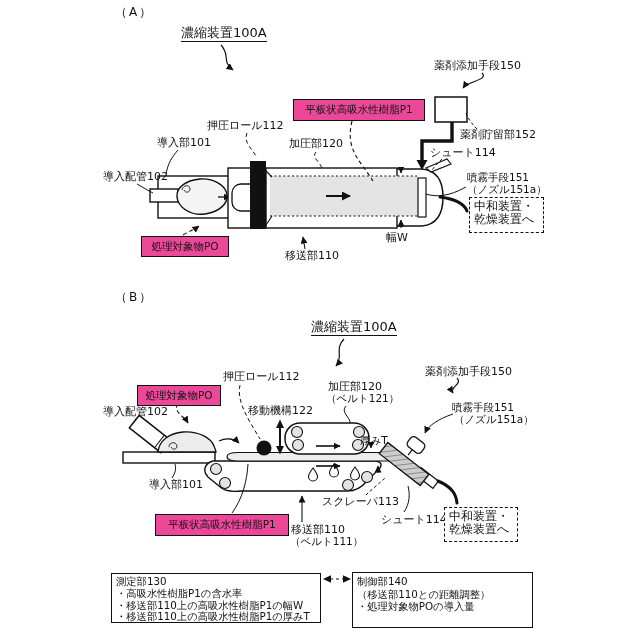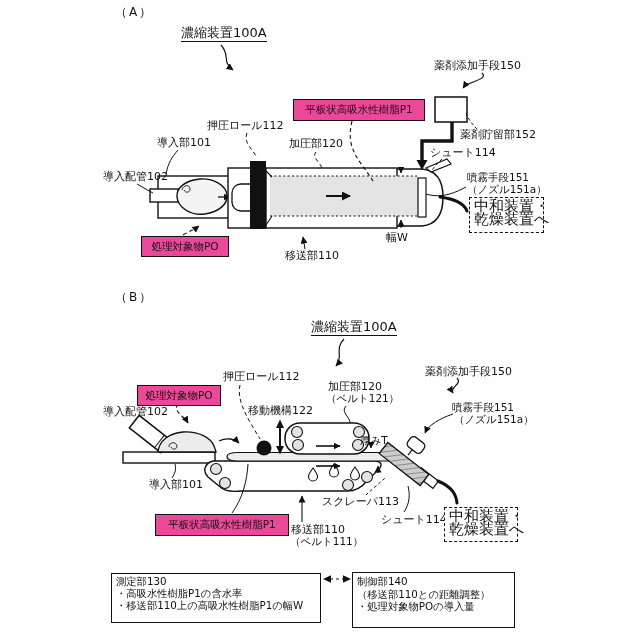--- a/index.html
+++ b/index.html
@@ -5,21 +5,21 @@
   html,body{margin:0;padding:0;background:#fff;}
   .stage{position:relative;width:640px;height:640px;background:#ffffff;overflow:hidden;
          font-family:"DejaVu Sans","Liberation Sans",sans-serif;color:#111;}
   svg.art{position:absolute;left:0;top:0;}
   .lbl{position:absolute;white-space:nowrap;font-size:11px;line-height:1.1;}
   .sm{font-size:10.5px;}
   .panel{font-size:12px;letter-spacing:2px;}
   .title{font-size:13px;border-bottom:1.3px solid #111;padding-bottom:1px;}
   .pill{position:absolute;border:1.3px solid #111;border-radius:0;background:#ec4899;
         display:flex;align-items:center;justify-content:center;font-size:10.5px;white-space:nowrap;}
-  .dashedbox{position:absolute;border:1.4px dashed #111;background:#fff;font-size:15px;
+  .dashedbox{position:absolute;border:1.4px dashed #111;background:#fff;font-size:12px;
         line-height:13px;padding:2px 3px 0 4px;white-space:nowrap;}
   .infobox{position:absolute;border:1.5px solid #111;background:#fff;font-size:10.3px;
         padding:2px 4px;white-space:nowrap;box-sizing:border-box;}
   .infobox .ln{line-height:11.8px;}
   .infobox.ctrl .ln{line-height:12.6px;}
 </style>
 </head>
 <body>
 
 <div class="stage">
@@ -193,20 +193,21 @@
 <div class="lbl sm" style="left:360px;top:435px;">厚みT</div>
 <div class="dashedbox" style="left:444px;top:507px;width:65px;height:31px;">
   <div>中和装置・</div>
   <div>乾燥装置へ</div>
 </div>
 
 <div class="infobox" style="left:111px;top:573px;width:210px;height:50px;">
   <div class="ln">測定部130</div>
   <div class="ln">・高吸水性樹脂P1の含水率</div>
   <div class="ln">・移送部110上の高吸水性樹脂P1の幅W</div>
-</div>
-<div class="infobox ctrl" style="left:352px;top:572px;width:163px;height:56px;">
+  <div class="ln">・移送部110上の高吸水性樹脂P1の厚みT</div>
+</div>
+<div class="infobox ctrl" style="left:352px;top:572px;width:181px;height:56px;">
   <div class="ln">制御部140</div>
   <div class="ln">（移送部110との距離調整）</div>
   <div class="ln">・処理対象物POの導入量</div>
 </div>
 
 </div>
 
 </body></html>

